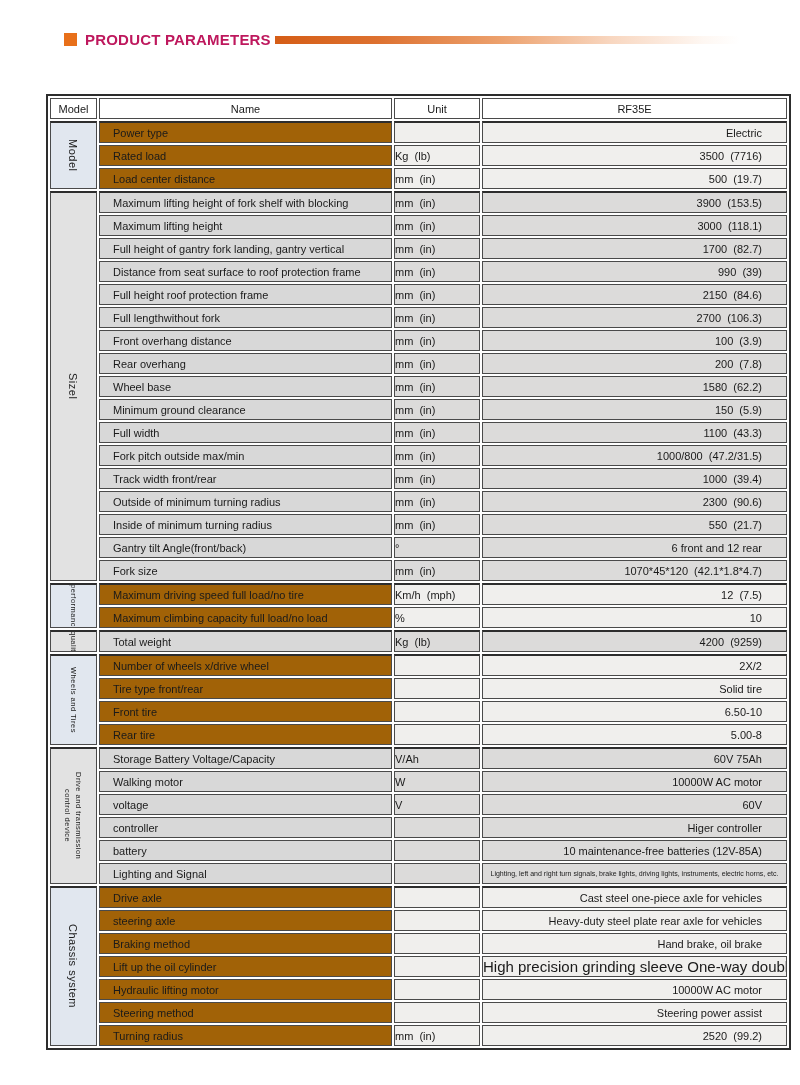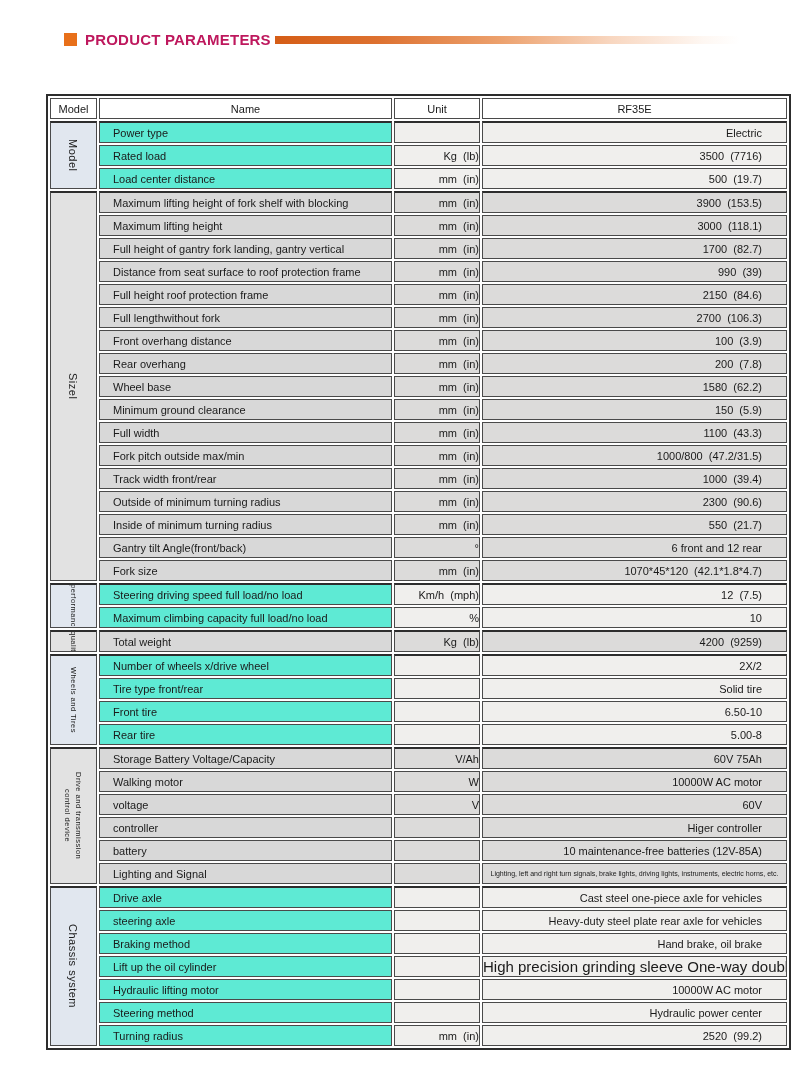--- a/index.html
+++ b/index.html
@@ -40,26 +40,26 @@
     padding: 0;
     font-size: 11px;
     overflow: hidden;
     box-sizing: content-box;
   }
   tr.gs > td { border-top: 2px solid #2d2d2d; }
   .hdr td {
     background: #ffffff; text-align: center; font-size: 11px; color: #1a1a1a;
   }
   .cell-name  { text-align: left; padding-left: 13px !important; }
-  .cell-unit  { text-align: right; white-space: pre; }
+  .cell-unit  { text-align: left; white-space: pre; }
   .cell-value { text-align: right; padding-right: 24px !important; white-space: pre; }
   .cell-value.v-small { font-size: 15px; }
   .cell-value.v-tiny  { font-size: 7px; text-align: center; padding-right: 6px !important; padding-left: 6px !important; }
   
-  .blue .cell-name  { background: #5eead4; }
+  .blue .cell-name  { background: #a16207; }
   .blue .cell-unit, .blue .cell-value { background: #f0efed; }
   .gray .cell-name  { background: #d8d8d8; margin-left: 8px; }
   .gray .cell-unit, .gray .cell-value { background: #dcdbda; }
   td.label {
     writing-mode: vertical-rl;
     text-align: center;
     vertical-align: middle;
     white-space: pre-line;
     line-height: 1.5;
     padding: 0;
@@ -190,21 +190,21 @@
         <td class="cell-unit">°</td>
         <td class="cell-value">6 front and 12 rear</td>
       </tr>
       <tr class="gray">
         <td class="cell-name">Fork size</td>
         <td class="cell-unit">mm  (in)</td>
         <td class="cell-value">1070*45*120  (42.1*1.8*4.7)</td>
       </tr>
       <tr class="blue gs">
         <td rowspan="2" class="label blue small">performance</td>
-        <td class="cell-name">Steering driving speed full load/no load</td>
+        <td class="cell-name">Maximum driving speed full load/no tire</td>
         <td class="cell-unit">Km/h  (mph)</td>
         <td class="cell-value">12  (7.5)</td>
       </tr>
       <tr class="blue">
         <td class="cell-name">Maximum climbing capacity full load/no load</td>
         <td class="cell-unit">%</td>
         <td class="cell-value">10</td>
       </tr>
       <tr class="gray gs">
         <td rowspan="1" class="label gray small">quality</td>
@@ -287,21 +287,21 @@
         <td class="cell-value v-small">High precision grinding sleeve One-way double cylinder</td>
       </tr>
       <tr class="blue">
         <td class="cell-name">Hydraulic lifting motor</td>
         <td class="cell-unit"></td>
         <td class="cell-value">10000W AC motor</td>
       </tr>
       <tr class="blue">
         <td class="cell-name">Steering method</td>
         <td class="cell-unit"></td>
-        <td class="cell-value">Hydraulic power center</td>
+        <td class="cell-value">Steering power assist</td>
       </tr>
       <tr class="blue">
         <td class="cell-name">Turning radius</td>
         <td class="cell-unit">mm  (in)</td>
         <td class="cell-value">2520  (99.2)</td>
       </tr>
     </tbody>
 </table>
 
 </body></html>

